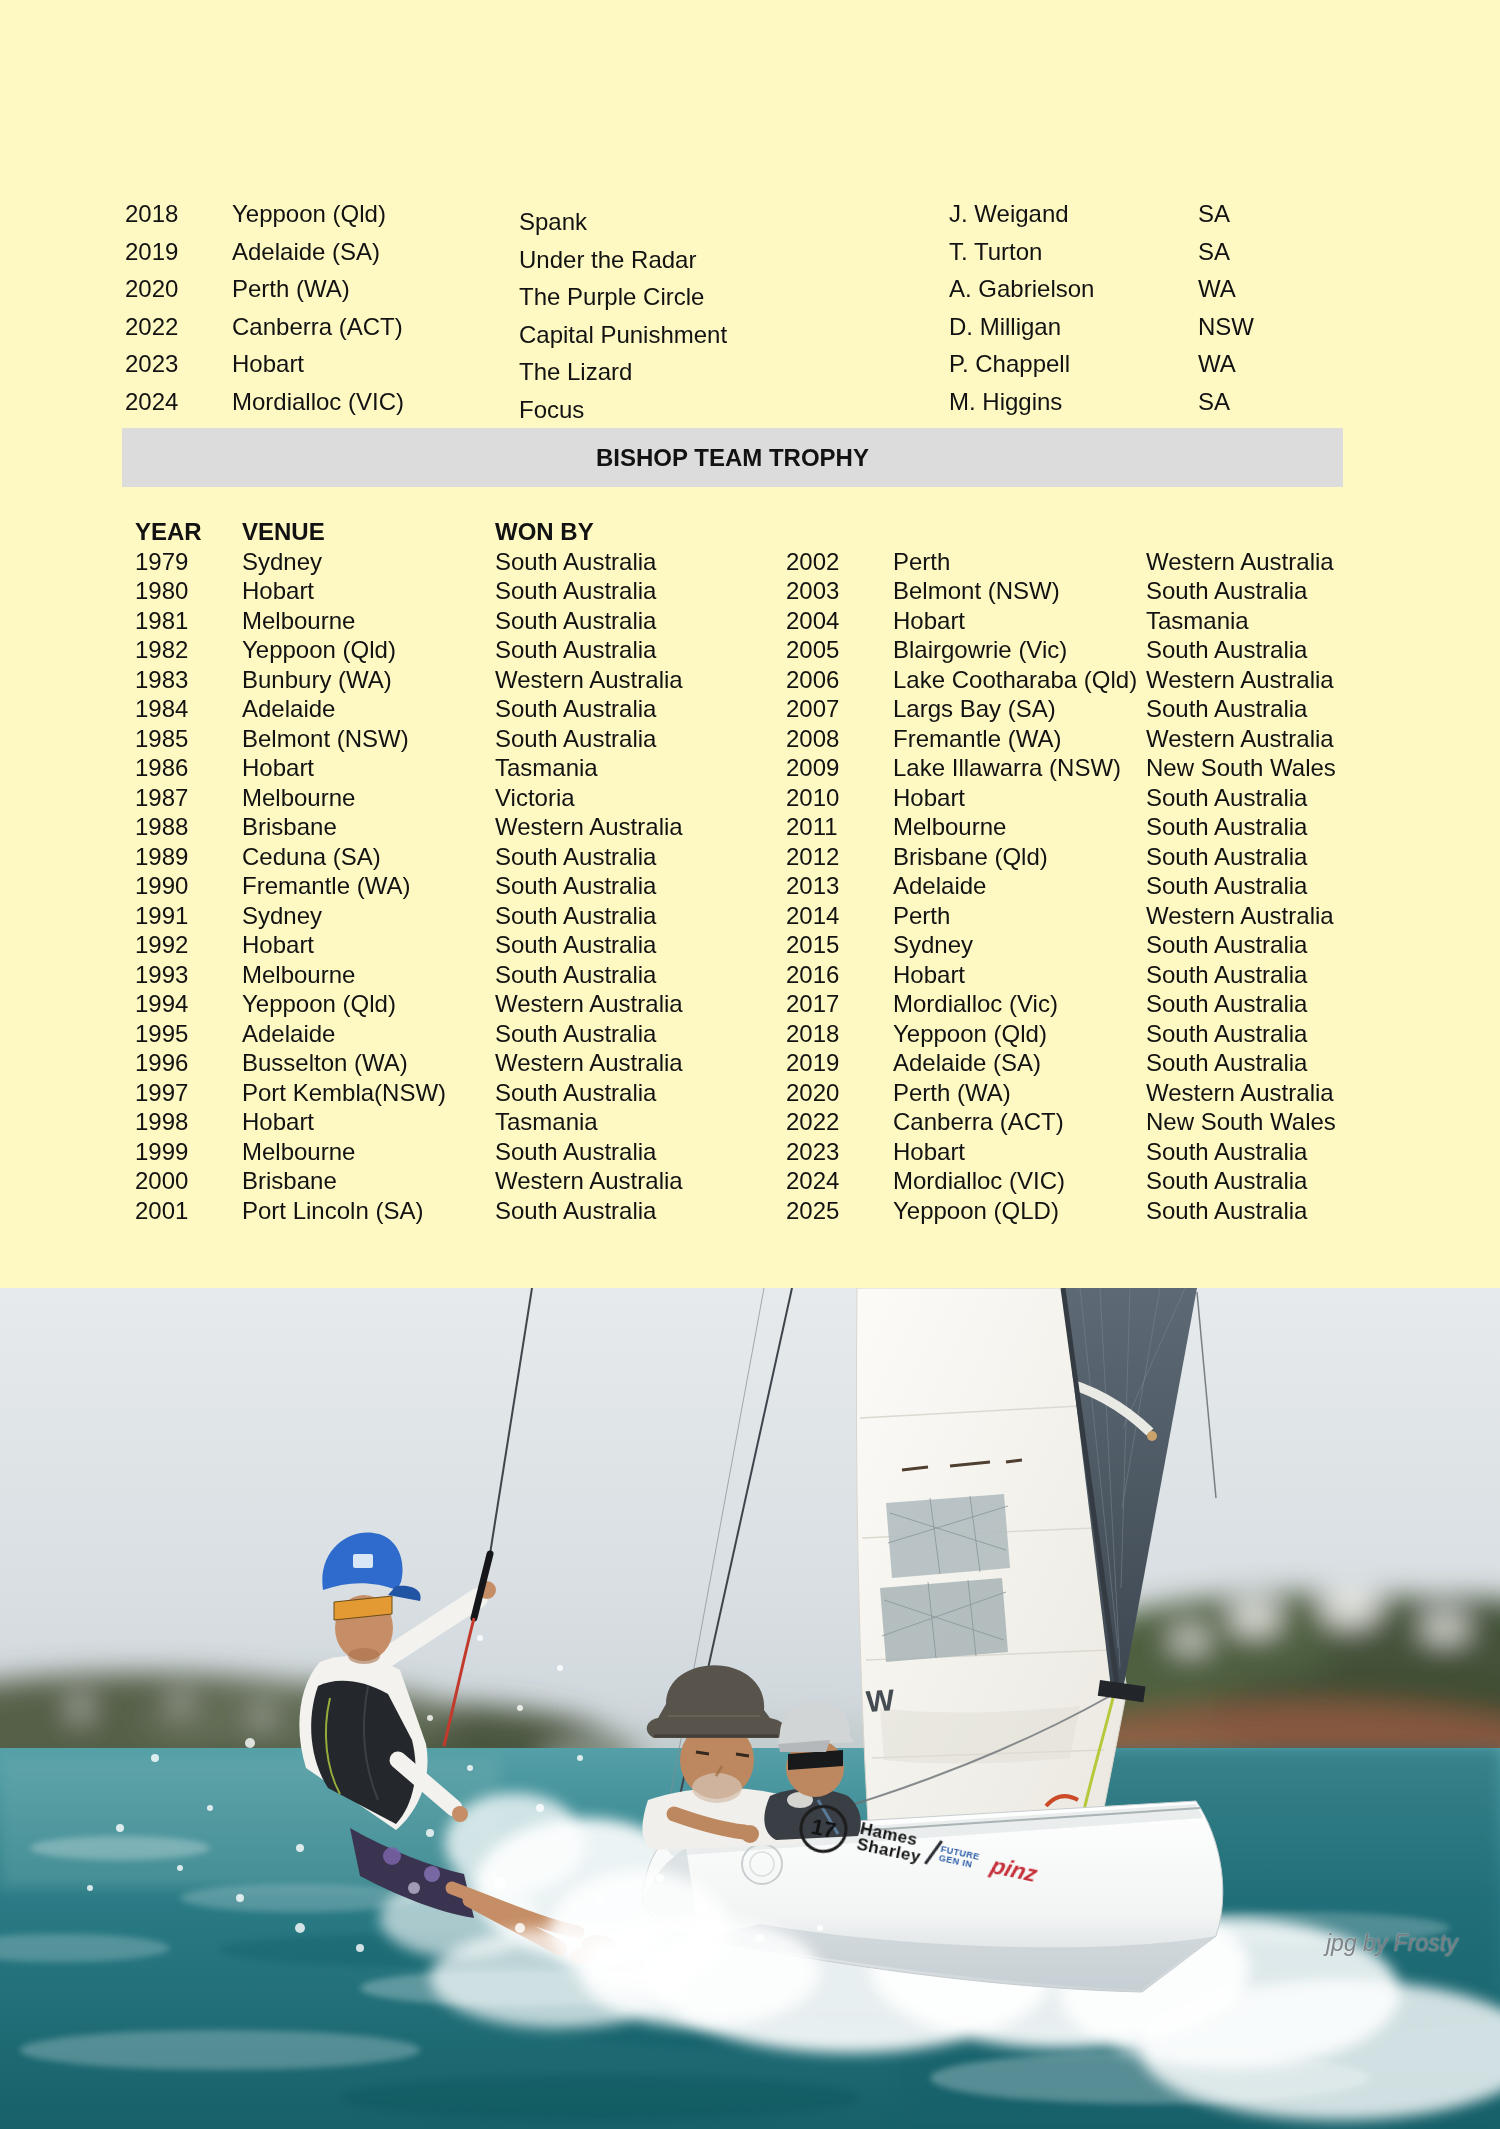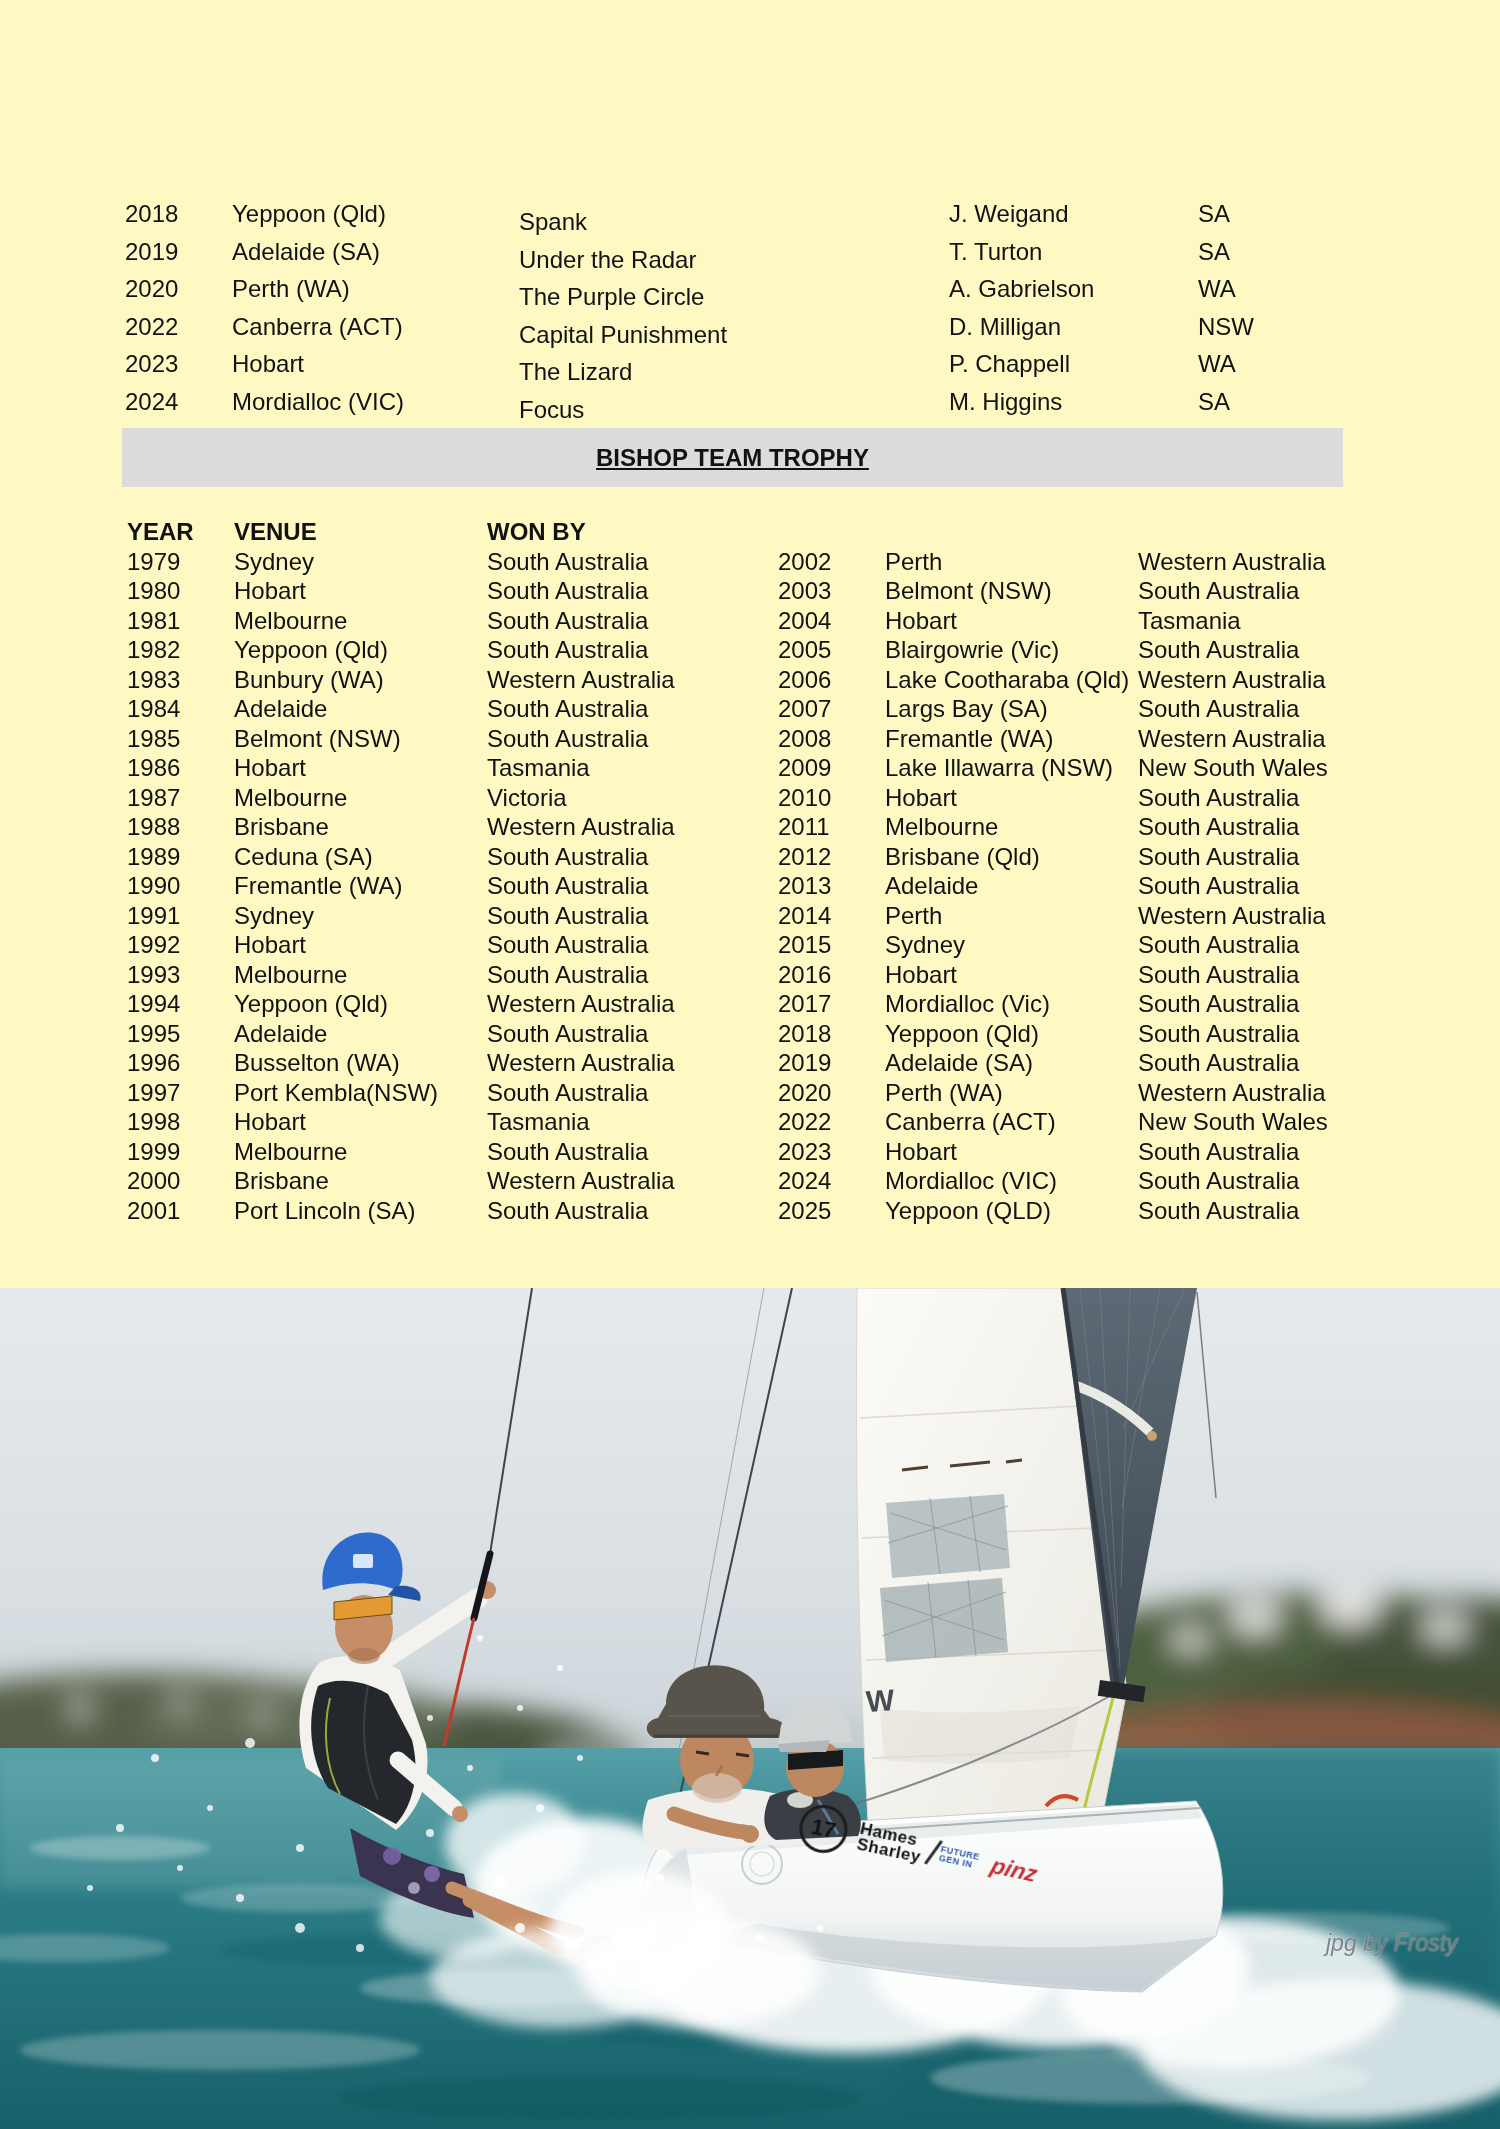--- a/index.html
+++ b/index.html
@@ -15,21 +15,21 @@
   .c-skip{width:249px;flex:0 0 auto;}
   .c-state{flex:0 0 auto;}
   
   .banner{position:absolute;left:122px;top:428px;width:1221px;height:59px;background:#dcdcdc;
           display:flex;flex-direction:column;align-items:center;justify-content:center;
           font-weight:bold;font-size:24px;line-height:28px;text-align:center;}
   
   .bishop-col{position:absolute;}
   .bishop-col.left{left:127px;top:517px;}
   .bishop-col.right{left:778px;top:546.5px;}
-  .b-year{width:107px;flex:0 0 auto;}
+  .b-year{width:107px;flex:0 0 auto;margin-left:8px;}
   .b-venue{width:253px;flex:0 0 auto;}
   .b-won{flex:0 0 auto;}
   
   .photo{position:absolute;left:0;top:1288px;width:1500px;height:841px;overflow:hidden;}
   .photo svg{position:absolute;left:0;top:0;}
   .sail-letter{position:absolute;left:866px;top:396px;font-size:30px;font-weight:bold;
                color:#454c52;transform:rotate(-4deg);}
   .hull-logos{position:absolute;left:800px;top:512px;display:flex;align-items:center;
               transform:rotate(12deg);transform-origin:left center;}
   .logo-circle{width:42px;height:42px;border:3px solid #1c1c1c;border-radius:50%;
@@ -102,21 +102,21 @@
 
   <div class="t-row">
     <span class="c-year">2025</span>
     <span class="c-venue">Yeppoon</span>
     <span class="c-boat">Slave Girl</span>
     <span class="c-skip">J. Weigand</span>
     <span class="c-state">SA</span>
   </div>
 </div>
 
-  <div class="banner" style="background: rgb(220, 220, 220); text-decoration: underline;">
+  <div class="banner" style="background: rgb(220, 220, 220);">
     <div>BISHOP TEAM TROPHY</div>
   </div>
 
   <div class="bishop-col left">
     <div class="t-row">
       <span class="b-year bold">YEAR</span>
       <span class="b-venue bold">VENUE</span>
       <span class="b-won bold">WON BY</span>
     </div>
     <div class="rows">

